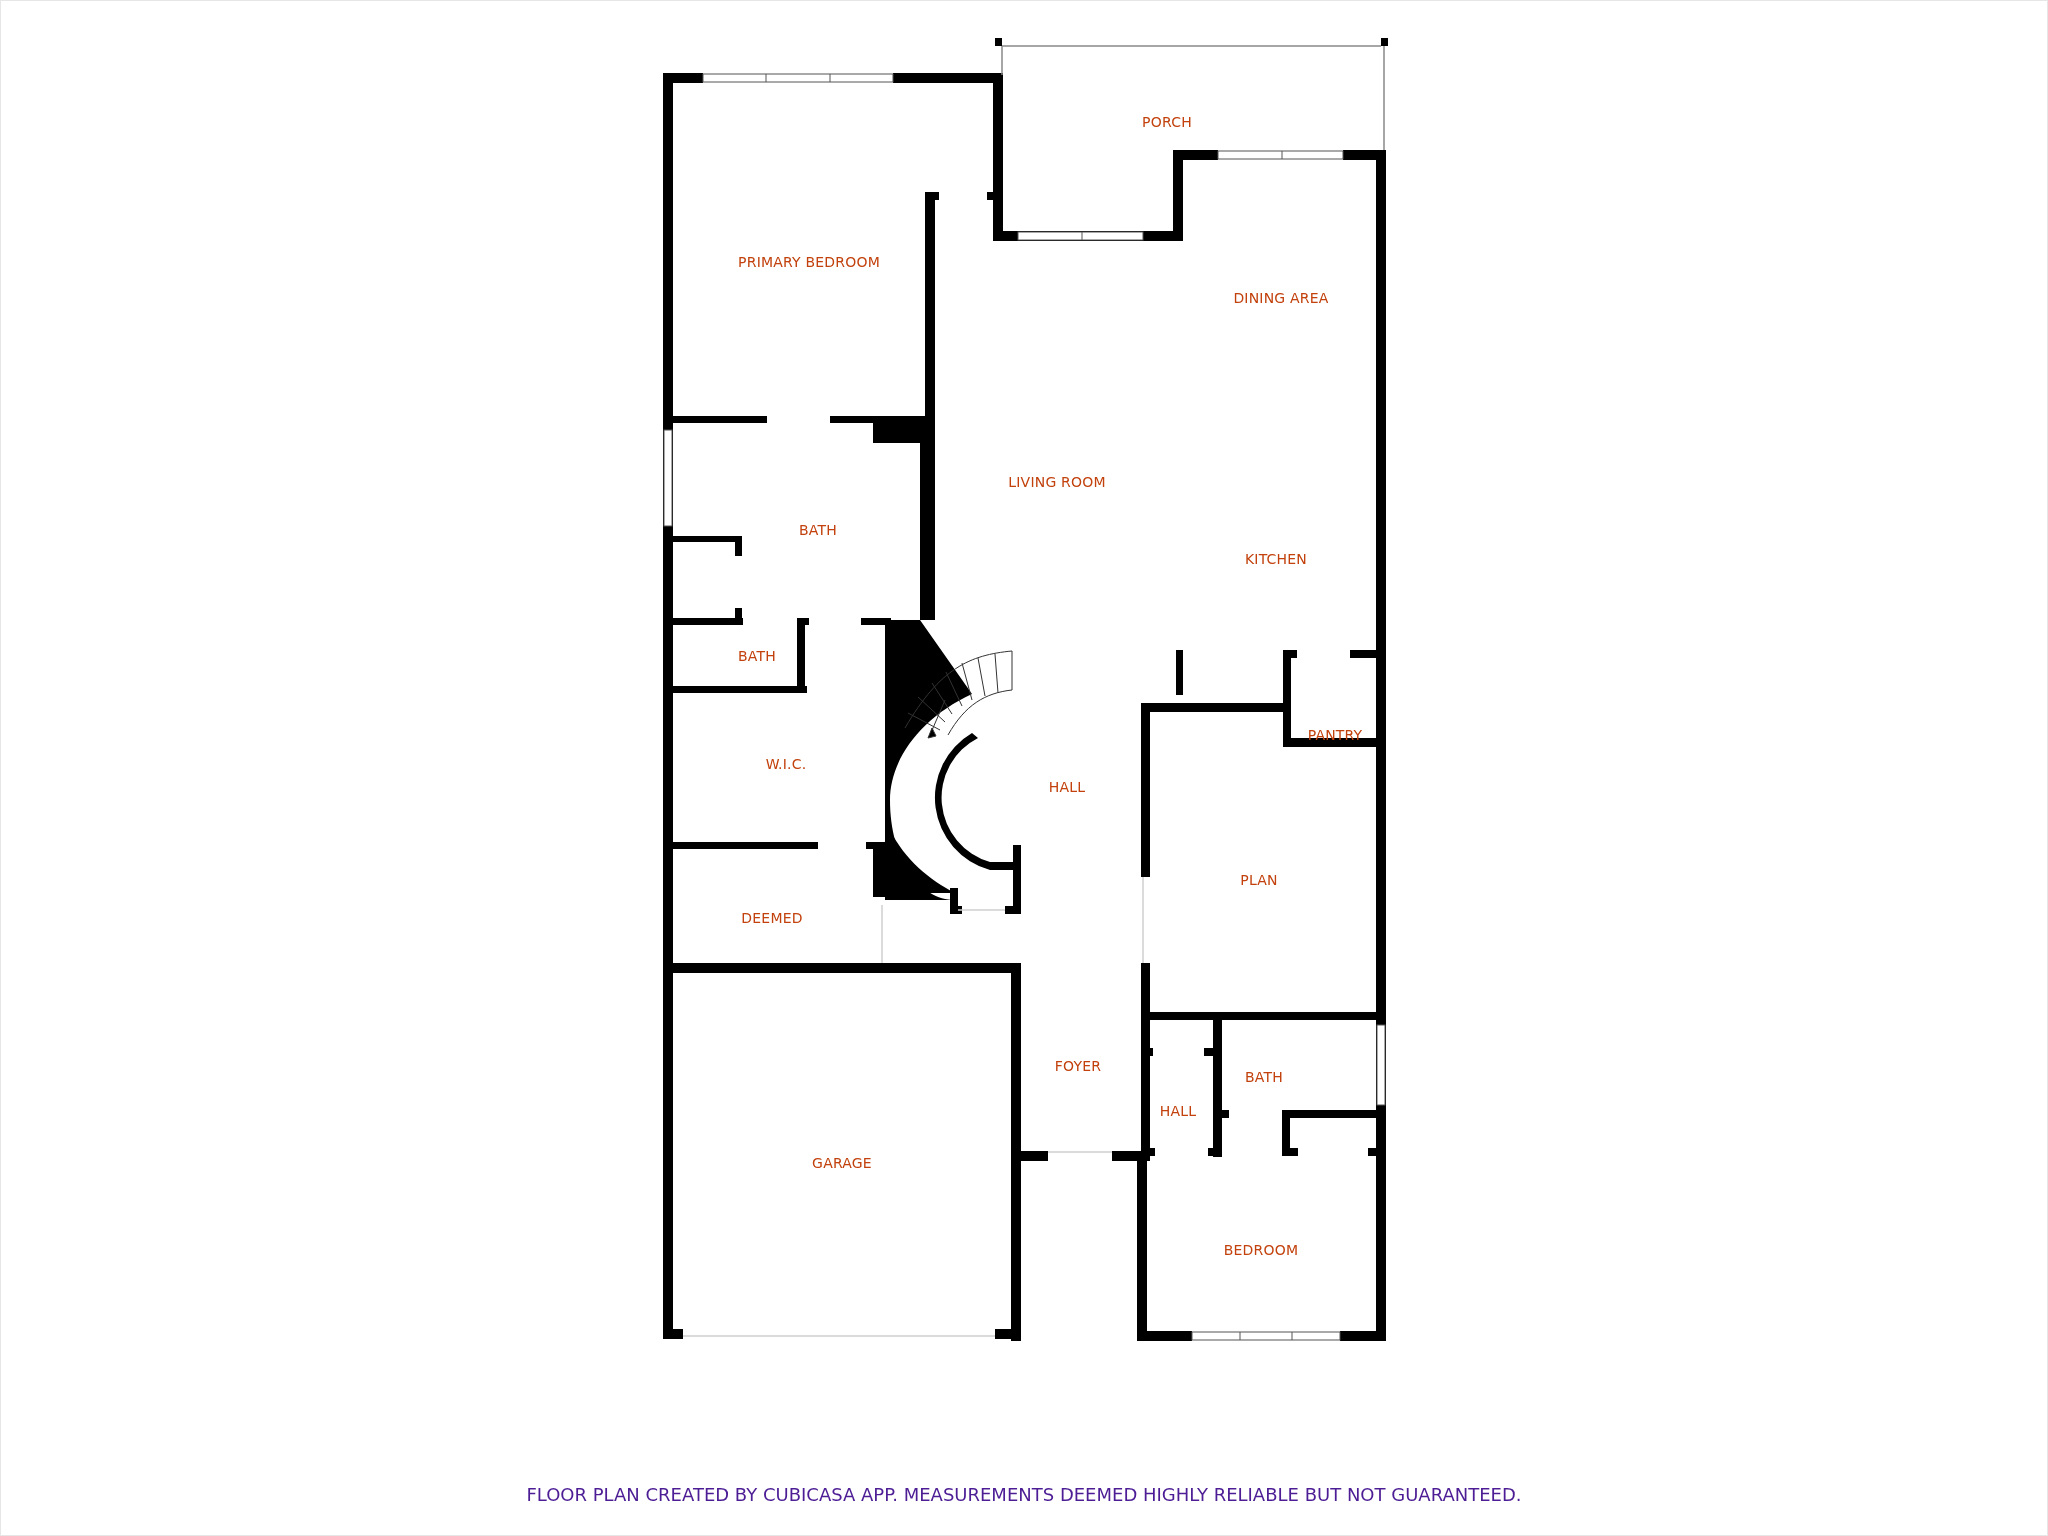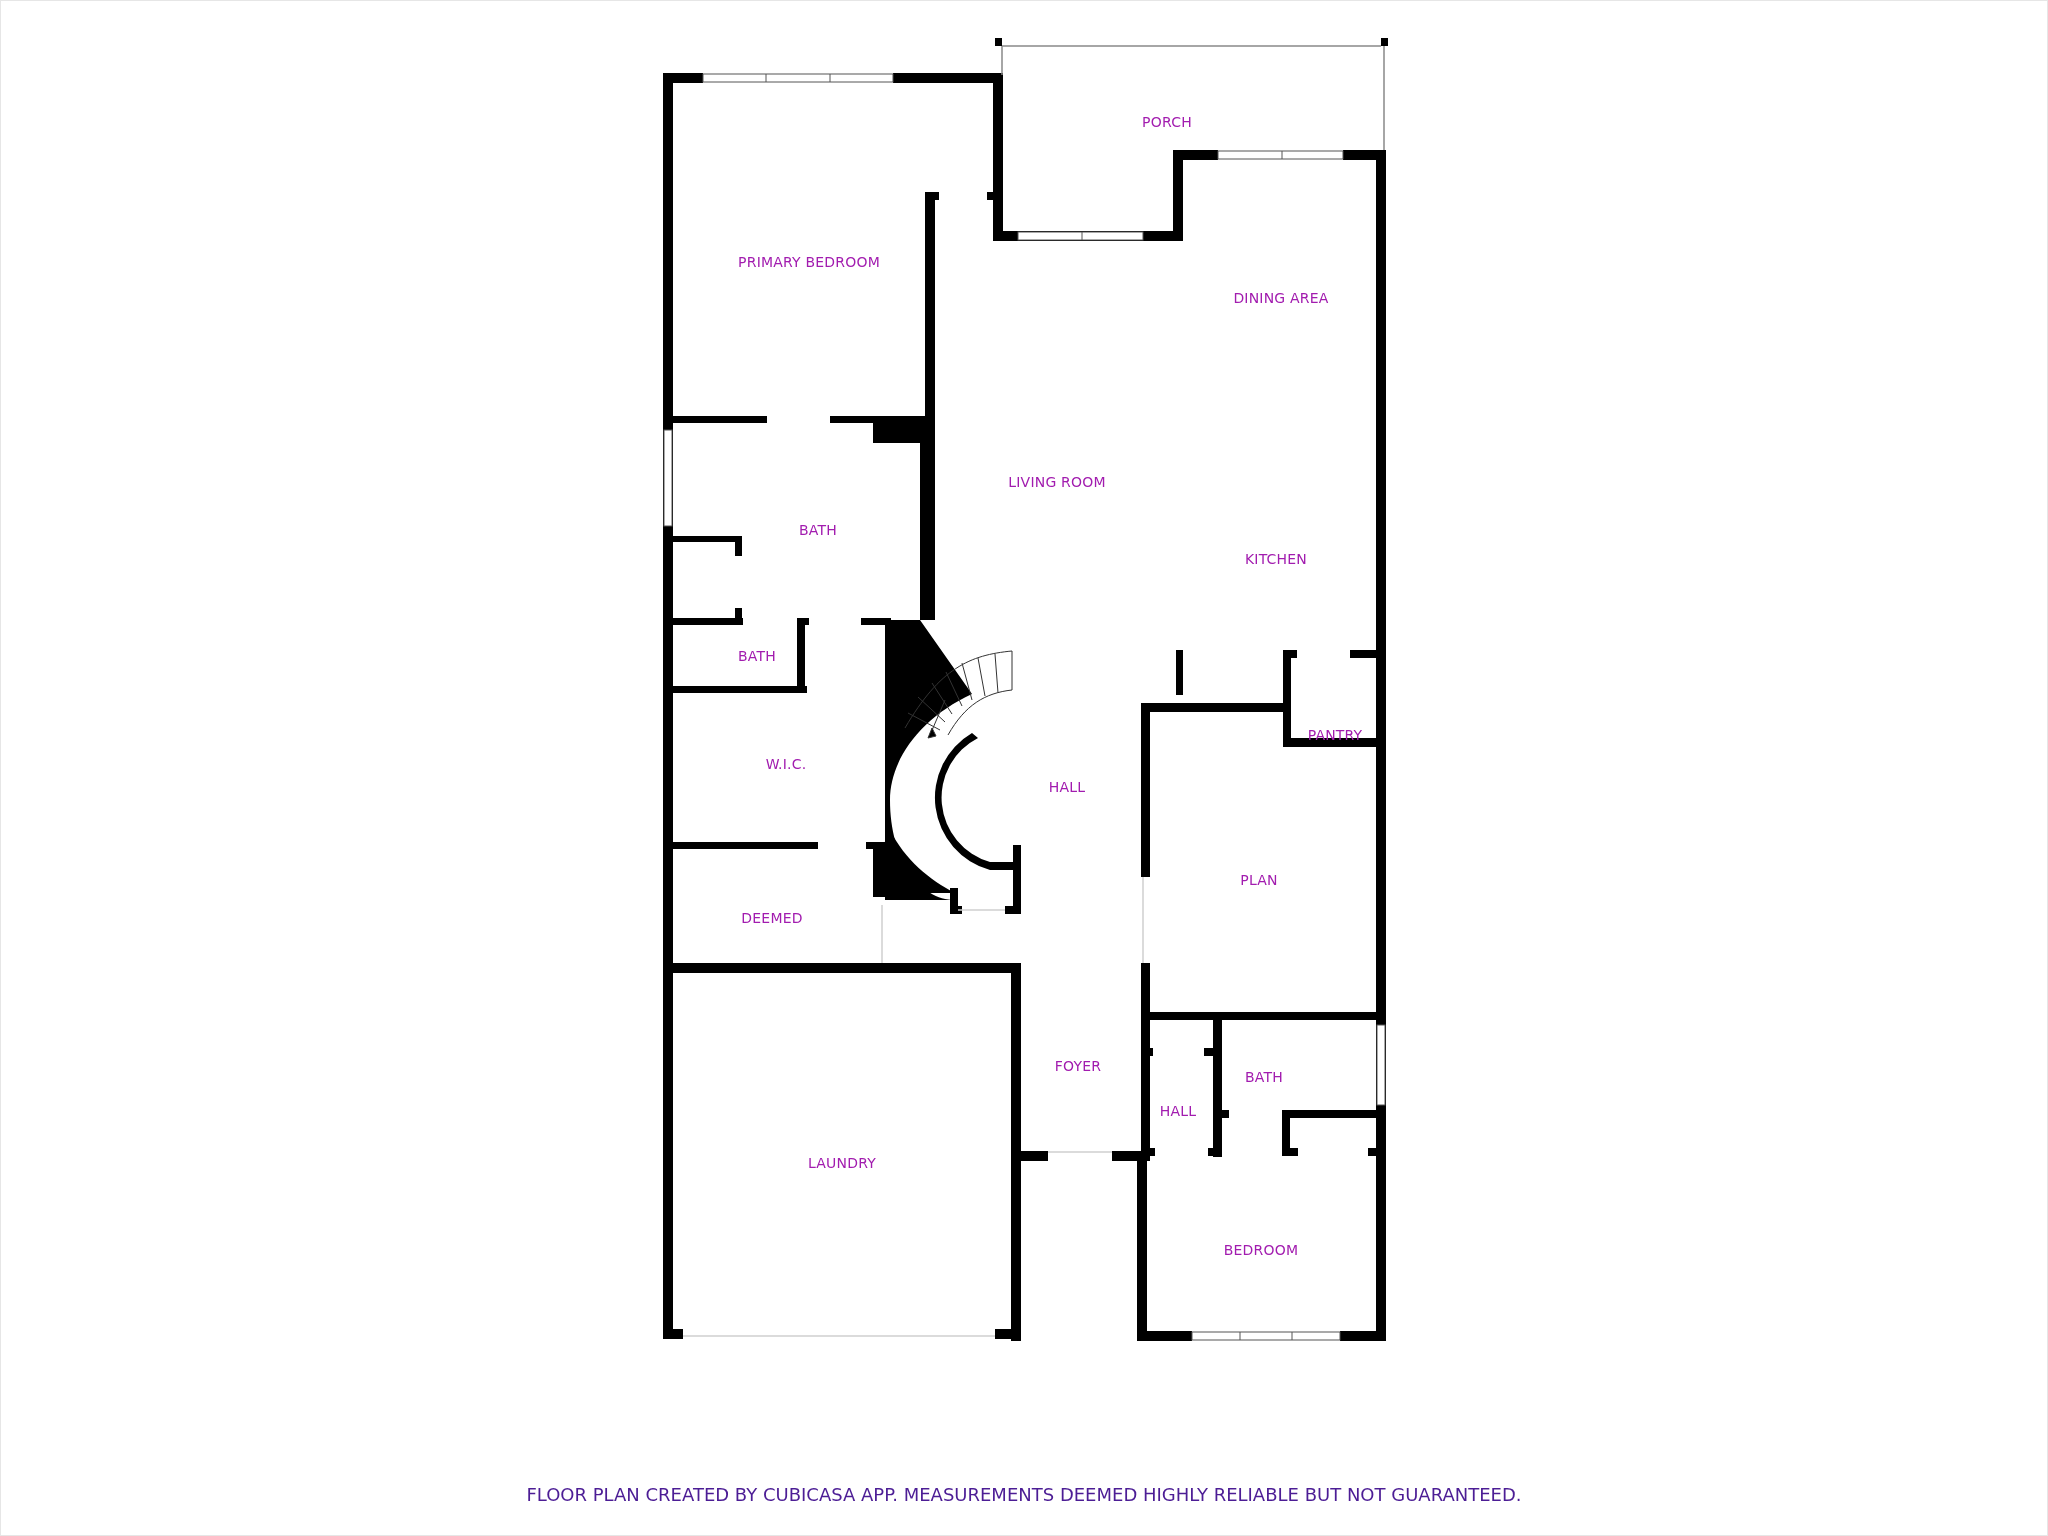--- a/index.html
+++ b/index.html
@@ -1,18 +1,18 @@
 <!DOCTYPE html>
 <html><head>
 <meta charset="utf-8">
 <style>
   html, body { margin:0; padding:0; background:#ffffff; }
   body { width:2048px; height:1536px; position:relative; overflow:hidden; font-family:"DejaVu Sans", sans-serif; }
   #plan { position:absolute; left:0; top:0; width:2048px; height:1536px; }
-  .label { position:absolute; transform:translate(-50%,-50%); font-size:14px; color:#a21caf; letter-spacing:0.2px; white-space:nowrap; font-family:"DejaVu Sans", sans-serif; }
+  .label { position:absolute; transform:translate(-50%,-50%); font-size:14px; color:#c2410c; letter-spacing:0.2px; white-space:nowrap; font-family:"DejaVu Sans", sans-serif; }
   .footer { position:absolute; left:1024px; top:1484px; transform:translateX(-50%); font-size:18px; color:#4c1d95; white-space:nowrap; font-family:"DejaVu Sans", sans-serif; }
   .frame { position:absolute; left:0; top:0; width:2046px; height:1534px; border:1px solid #e6e6e6; pointer-events:none; }
 </style>
 </head>
 <body>
 
 <svg id="plan" viewBox="0 0 2048 1536" xmlns="http://www.w3.org/2000/svg">
   <g fill="#000">
 
     <rect x="663" y="73" width="40" height="10"></rect>
@@ -145,18 +145,18 @@
     <div class="label" style="left: 1276px; top: 559px;">KITCHEN</div>
     <div class="label" style="left: 757px; top: 656px;">BATH</div>
     <div class="label" style="left: 1335px; top: 735px;">PANTRY</div>
     <div class="label" style="left: 786px; top: 764px;">W.I.C.</div>
     <div class="label" style="left: 1067px; top: 787px;">HALL</div>
     <div class="label" style="left: 1259px; top: 880px;">PLAN</div>
     <div class="label" style="left: 772px; top: 918px;">DEEMED</div>
     <div class="label" style="left: 1078px; top: 1066px;">FOYER</div>
     <div class="label" style="left: 1264px; top: 1077px;">BATH</div>
     <div class="label" style="left: 1178px; top: 1111px;">HALL</div>
-    <div class="label" style="left: 842px; top: 1163px;">LAUNDRY</div>
+    <div class="label" style="left: 842px; top: 1163px;">GARAGE</div>
     <div class="label" style="left: 1261px; top: 1250px;">BEDROOM</div>
   </div>
 
 <div class="footer">FLOOR PLAN CREATED BY CUBICASA APP. MEASUREMENTS DEEMED HIGHLY RELIABLE BUT NOT GUARANTEED.</div>
 <div class="frame"></div>
 
 </body></html>

